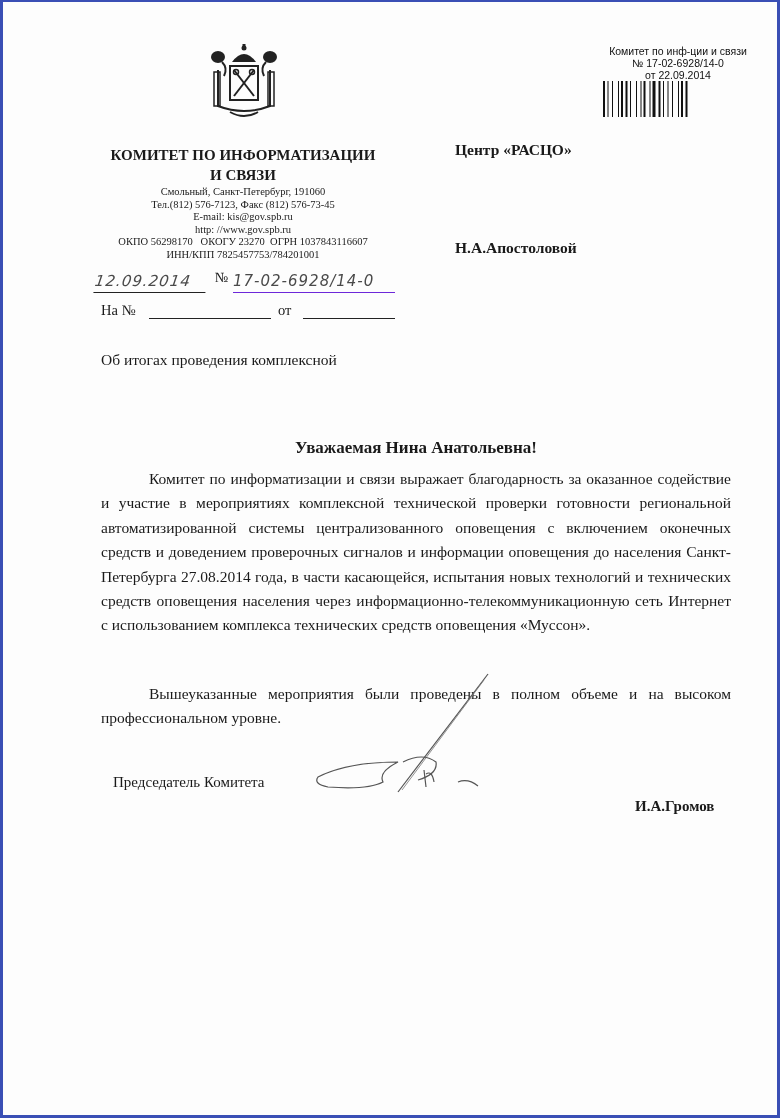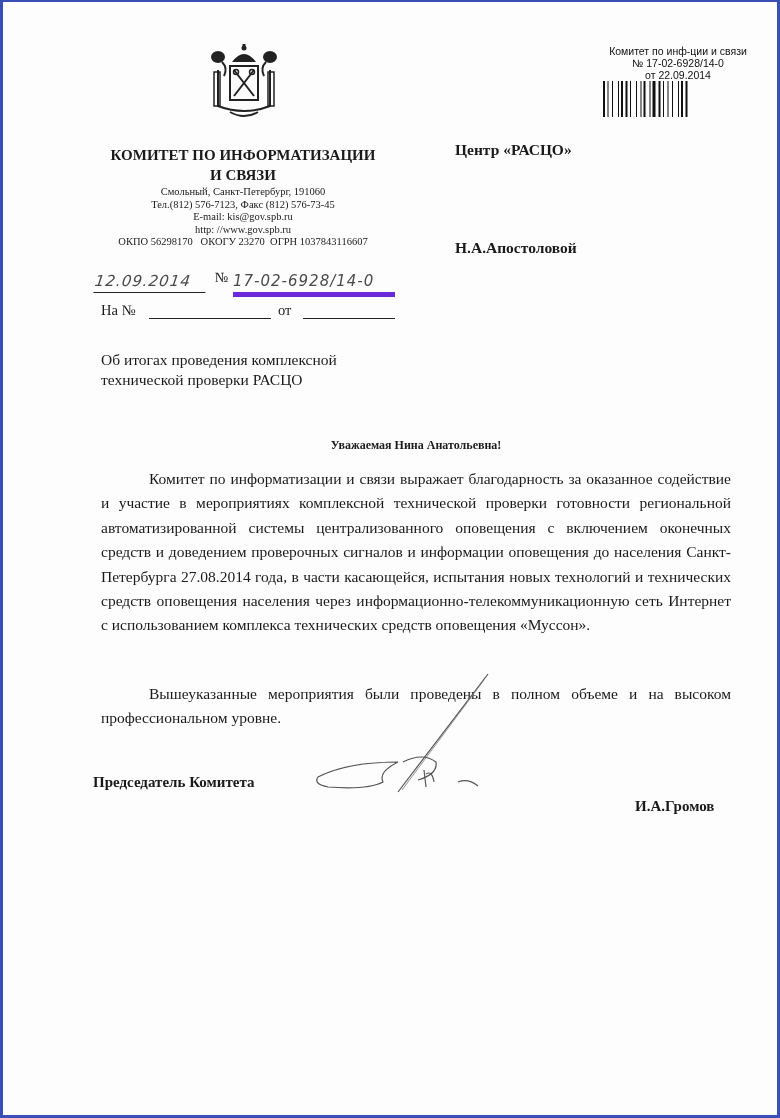--- a/index.html
+++ b/index.html
@@ -12,44 +12,44 @@
 
     
     .hdr-left { left: 80px; width: 320px; text-align: center; }
     .gov { top: 120px; font-size: 14.5px; letter-spacing: 0.1px; }
     .committee { top: 143px; font-size: 15px; font-weight: bold; line-height: 20px; }
     .addr { top: 184px; font-size: 10.5px; line-height: 12.6px; }
 
     
     .reg-date { left: 92px; top: 268px; width: 112px; border-bottom: 1px solid #222; font-family: "DejaVu Sans", sans-serif; font-style: italic; font-size: 15px; color: #4a4a4a; letter-spacing: 1px; height: 22px; line-height: 22px; transform: skewX(-8deg); }
     .reg-no-label { left: 212px; top: 268px; font-size: 14px; }
-    .reg-no { left: 230px; top: 268px; width: 162px; border-bottom: 5px solid #6d28d9; font-family: "DejaVu Sans", sans-serif; font-style: italic; font-size: 15px; color: #4a4a4a; letter-spacing: 1px; height: 22px; line-height: 22px; }
+    .reg-no { left: 230px; top: 268px; width: 162px; border-bottom: 1px solid #6d28d9; font-family: "DejaVu Sans", sans-serif; font-style: italic; font-size: 15px; color: #4a4a4a; letter-spacing: 1px; height: 22px; line-height: 22px; }
     .na-label { left: 98px; top: 300px; font-size: 14.5px; }
     .na-line { left: 146px; top: 316px; width: 122px; border-bottom: 1px solid #222; }
     .ot-label { left: 275px; top: 300px; font-size: 14.5px; }
     .ot-line { left: 300px; top: 316px; width: 92px; border-bottom: 1px solid #222; }
 
     .subject { left: 98px; top: 348px; font-size: 15.5px; line-height: 20px; width: 320px; }
 
     
     .addressee { left: 452px; top: 138px; font-size: 15.5px; font-weight: bold; line-height: 19.5px; }
     .recipient { left: 452px; top: 237px; font-size: 15.5px; font-weight: bold; }
 
     
     .stamp { left: 580px; top: 43px; width: 190px; text-align: center; font-family: "Liberation Sans", sans-serif; font-size: 10.5px; line-height: 12px; color: #111; }
     .barcode { left: 598px; top: 79px; width: 120px; height: 36px; }
 
     
-    .salutation { left: 98px; top: 436px; width: 630px; text-align: center; font-size: 12px; font-weight: bold; }
+    .salutation { left: 98px; top: 436px; width: 630px; text-align: center; font-size: 17px; font-weight: bold; }
     .body-text { left: 98px; width: 630px; font-size: 15.5px; line-height: 24.4px; text-align: justify; }
     .p1 { top: 465px; }
     .p2 { top: 680px; }
     .indent { text-indent: 48px; }
 
-    .sign-role { left: 90px; top: 772px; font-size: 15px; font-weight: bold; }
+    .sign-role { left: 110px; top: 772px; font-size: 15px; font-weight: normal; }
     .sign-name { left: 632px; top: 772px; font-size: 15px; font-weight: bold; margin-top: 24px; }
     .signature { left: 305px; top: 660px; width: 200px; height: 150px; }
   </style>
 </head>
 <body>
 
 <div class="frame">
 
   <svg class="abs emblem" viewBox="0 0 72 78">
 
@@ -77,33 +77,33 @@
   <div class="abs hdr-left committee">
     <div>КОМИТЕТ ПО ИНФОРМАТИЗАЦИИ</div>
     <div>И СВЯЗИ</div>
   </div>
   <div class="abs hdr-left addr">
     <div>Смольный, Санкт-Петербург, 191060</div>
     <div>Тел.(812) 576-7123, Факс (812) 576-73-45</div>
     <div>E-mail: kis@gov.spb.ru</div>
     <div>http: //www.gov.spb.ru</div>
     <div style="white-space:pre;">ОКПО 56298170   ОКОГУ 23270  ОГРН 1037843116607</div>
+    <div>ИНН/КПП 7825457753/784201001</div>
   </div>
 
   <div class="abs reg-date">12.09.2014</div>
   <div class="abs reg-no-label">№</div>
   <div class="abs reg-no">17-02-6928/14-0</div>
   <div class="abs na-label">На №</div>
   <div class="abs na-line"></div>
   <div class="abs ot-label">от</div>
   <div class="abs ot-line"></div>
 
   <div class="abs subject">
     <div>Об итогах проведения комплексной</div>
-    <div>технической проверки РАСЦО</div>
   </div>
 
   <div class="abs stamp">
     <div>Комитет по инф-ции и связи</div>
     <div>№ 17-02-6928/14-0</div>
     <div>от 22.09.2014</div>
   </div>
   <svg class="abs barcode" id="barcode" viewBox="0 0 120 36">
       <rect x="2" y="0" width="2" height="36" fill="#111"></rect>
       <rect x="6.5" y="0" width="1" height="36" fill="#111"></rect>

